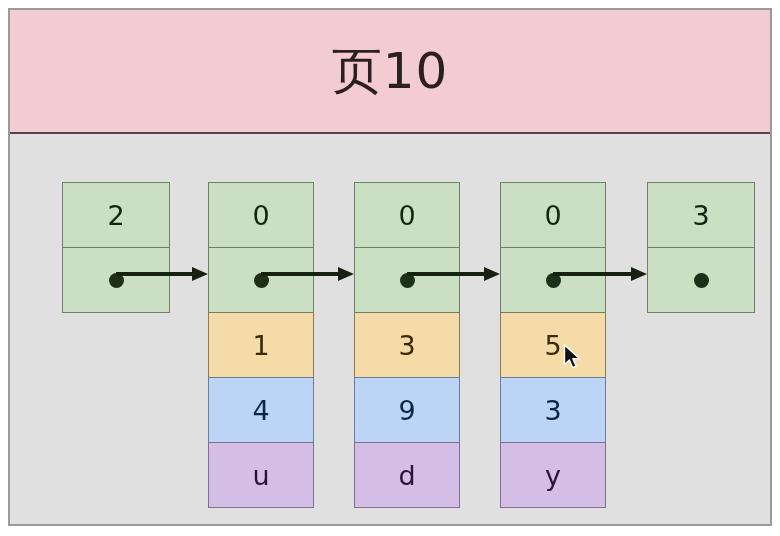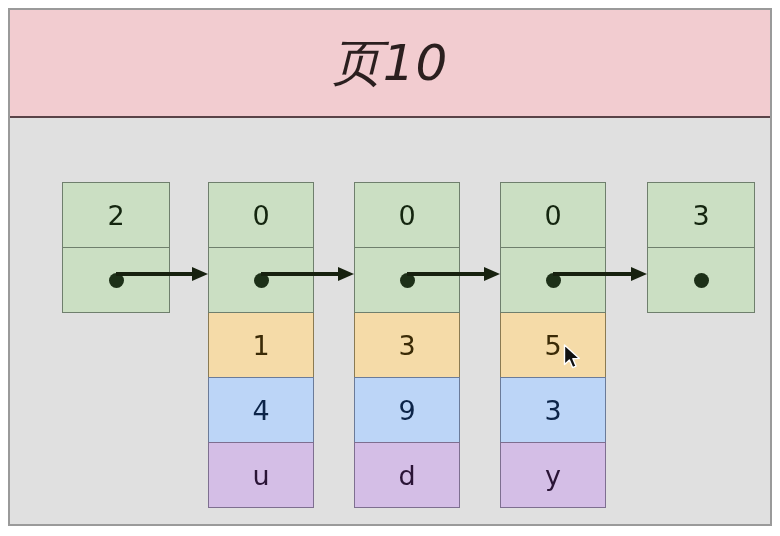--- a/index.html
+++ b/index.html
@@ -32,28 +32,27 @@
     border: 2px solid #9a9a9a;
     background: #e0e0e0;
   }
 
   
   #title-bar {
     position: absolute;
     left: 0px;
     top: 0px;
     width: 760px;
-    height: 108px;
+    height: 124px;
     box-sizing: border-box;
     background: #f2ccd0;
     border-bottom: 2px solid #5a4348;
     display: flex;
     align-items: center;
     justify-content: center;
-    font-style: italic;
   }
   #title-text {
     font-size: 50px;
     line-height: 1;
     color: #2b1f1f;
     letter-spacing: 1px;
     font-family: "DejaVu Sans", "Liberation Sans", sans-serif;
   }
 
   

